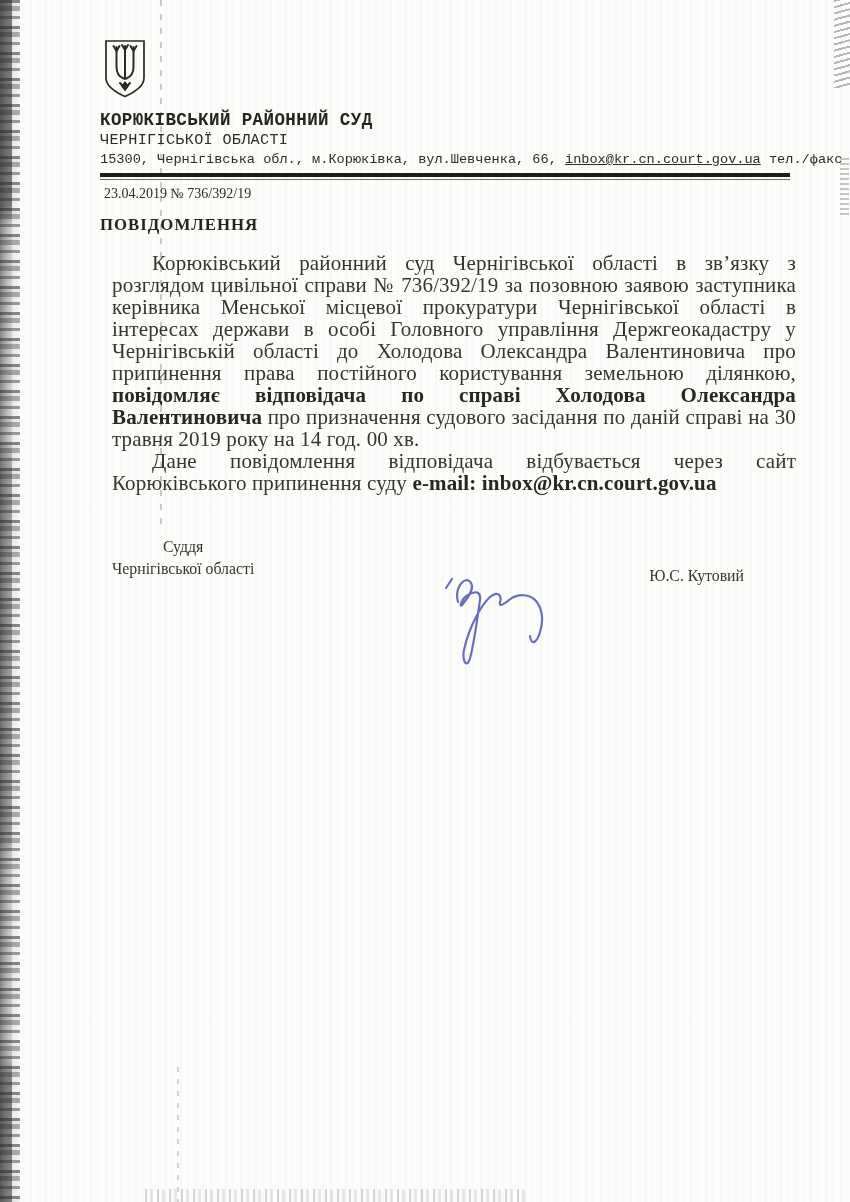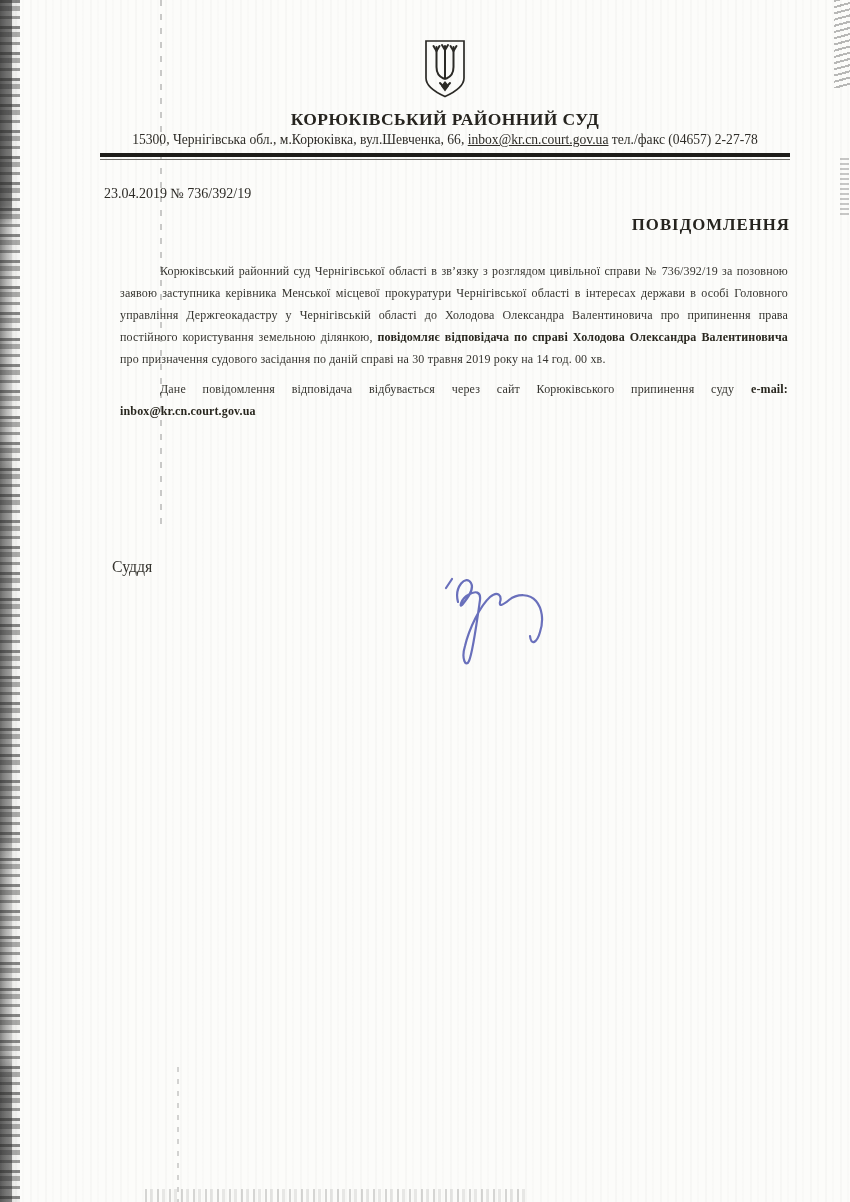--- a/index.html
+++ b/index.html
@@ -52,46 +52,46 @@
     background:repeating-linear-gradient(180deg, rgba(45,45,45,.4) 0 5px, transparent 5px 12px);
     opacity:.5;
   }
   .bottom-smudge{
     position:absolute;left:145px;bottom:0;width:380px;height:13px;
     background:repeating-linear-gradient(90deg, rgba(0,0,0,.28) 0 2px, transparent 2px 5px, rgba(0,0,0,.15) 5px 8px, transparent 8px 12px);
     filter:blur(.6px);opacity:.55;
   }
 
   
-  .doc-header{position:absolute;left:100px;top:38px;width:690px;text-align:center;}
+  .doc-header{position:absolute;left:100px;top:38px;width:690px;text-align:left;font-family:Liberation Mono, monospace;}
   .emblem{display:inline-block;margin-bottom:5px;}
   .court-name{font-size:17.5px;font-weight:bold;color:#26241f;letter-spacing:.4px;line-height:21px;}
   .court-region{font-size:15.2px;color:#2e2c27;letter-spacing:.3px;line-height:19px;}
   .address-line{font-size:13.6px;color:#2e2c27;margin-top:1px;line-height:17px;white-space:nowrap;}
   .address-line .email{text-decoration:underline;}
   .rule-thick{margin-top:5px;height:4px;background:#1e1d1a;}
   .rule-thin{margin-top:2px;height:1px;background:#6b6a66;}
 
   .ref-line{position:absolute;left:104px;top:186px;font-size:14px;color:#2e2c27;}
 
   .doc-title{
-    position:absolute;left:100px;top:215px;width:690px;text-align:right;
+    position:absolute;left:100px;top:215px;width:690px;text-align:left;
     font-size:16.8px;font-weight:bold;color:#26241f;letter-spacing:1px;
   }
 
   
   .doc-body{position:absolute;left:112px;top:252px;width:684px;}
   .doc-body p{
-    margin:8px;font-size:12px;line-height:22px;text-align:justify;
+    margin:0;font-size:21px;line-height:22px;text-align:justify;
     text-indent:40px;letter-spacing:.15px;color:#35342f;
   }
   .doc-body .b{font-weight:bold;color:#29271f;}
 
   
-  .sig-block{position:absolute;left:112px;top:556px;width:648px;display:flex;justify-content:space-between;text-align:center;}
+  .sig-block{position:absolute;left:112px;top:536px;width:648px;display:flex;justify-content:space-between;text-align:center;}
   .sig-left div{font-size:15.8px;line-height:22px;color:#35342f;}
   .sig-name{font-size:15.8px;color:#35342f;padding-top:31px;padding-right:16px;}
   .sig-ink{position:absolute;left:430px;top:556px;}
 </style>
 </head>
 <body>
 
 <div class="page">
 
   <div class="edge-band"></div>
@@ -111,38 +111,41 @@
           <path d="M16.5 9 V29 Q16.5 37.5 23.5 40.5"></path>
           <path d="M13.5 8 L16.5 13 L19.5 8"></path>
           <path d="M33.5 9 V29 Q33.5 37.5 26.5 40.5"></path>
           <path d="M30.5 8 L33.5 13 L36.5 8"></path>
           <path d="M20 45 L25 50.5 L30 45"></path>
         </g>
         <path d="M25 43 l4 5 -4 5.5 -4 -5.5 Z" fill="#2b2a26"></path>
       </svg>
     </span>
     <div class="court-name">КОРЮКІВСЬКИЙ РАЙОННИЙ  СУД</div>
+    <div class="court-region">ЧЕРНІГІСЬКОЇ ОБЛАСТІ</div>
     <div class="address-line"><span>15300, Чернігівська обл., м.Корюківка, вул.Шевченка, 66, </span><span class="email">inbox@kr.cn.court.gov.ua</span><span> тел./факс (04657) 2-27-78</span></div>
     <div class="rule-thick"></div>
     <div class="rule-thin"></div>
   </header>
 
   <div class="ref-line">23.04.2019 № 736/392/19</div>
 
   <div class="doc-title">ПОВІДОМЛЕННЯ</div>
 
   <main class="doc-body">
     <p><span>Корюківський районний суд Чернігівської області в зв’язку з розглядом цивільної справи № 736/392/19 за позовною заявою заступника керівника Менської місцевої прокуратури Чернігівської області в інтересах держави в особі Головного управління Держгеокадастру у Чернігівській області до Холодова Олександра Валентиновича про припинення права постійного користування земельною ділянкою, </span><span class="b">повідомляє відповідача по справі Холодова Олександра Валентиновича</span><span> про призначення судового засідання по даній справі на 30 травня 2019 року на 14 год. 00 хв.</span></p>
     <p><span>Дане повідомлення відповідача відбувається через сайт Корюківського припинення суду </span><span class="b">e-mail: inbox@kr.cn.court.gov.ua</span></p>
   </main>
 
   <div class="sig-block">
     <div class="sig-left">
       <div>Суддя</div>
+      <div>Чернігівської області</div>
     </div>
+    <div class="sig-name">Ю.С. Кутовий</div>
   </div>
 
   <svg class="sig-ink" width="140" height="125" viewBox="0 0 140 125">
     <g fill="none" stroke="#5a61b5" stroke-width="2.2" stroke-linecap="round" opacity=".9">
       <path d="M16 32 l6 -9"></path>
       <path d="M28 46 C24 31 36 18 41 27 C45 34 36 44 32 49 C29 52 31 43 38 39 C46 34 51 36 50 44 C48 58 43 96 39 105 C36 112 31 103 35 90 C39 73 50 50 60 41 C68 34 72 40 70 46 C69 51 73 49 79 44 C88 37 100 38 106 45 C112 52 114 64 110 76 C107 87 101 90 100 80"></path>
     </g>
   </svg>
 
 </div>

